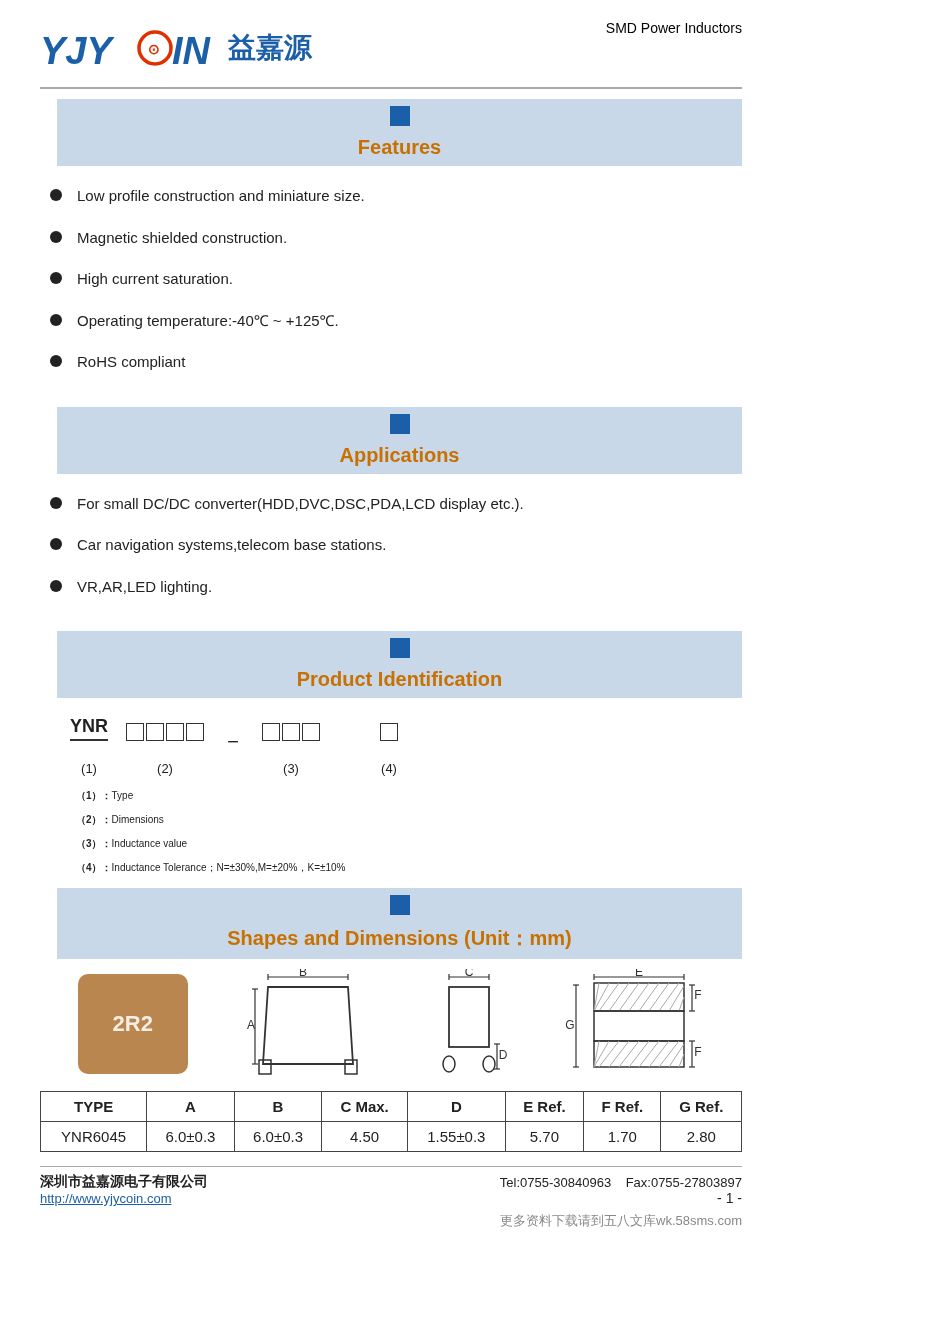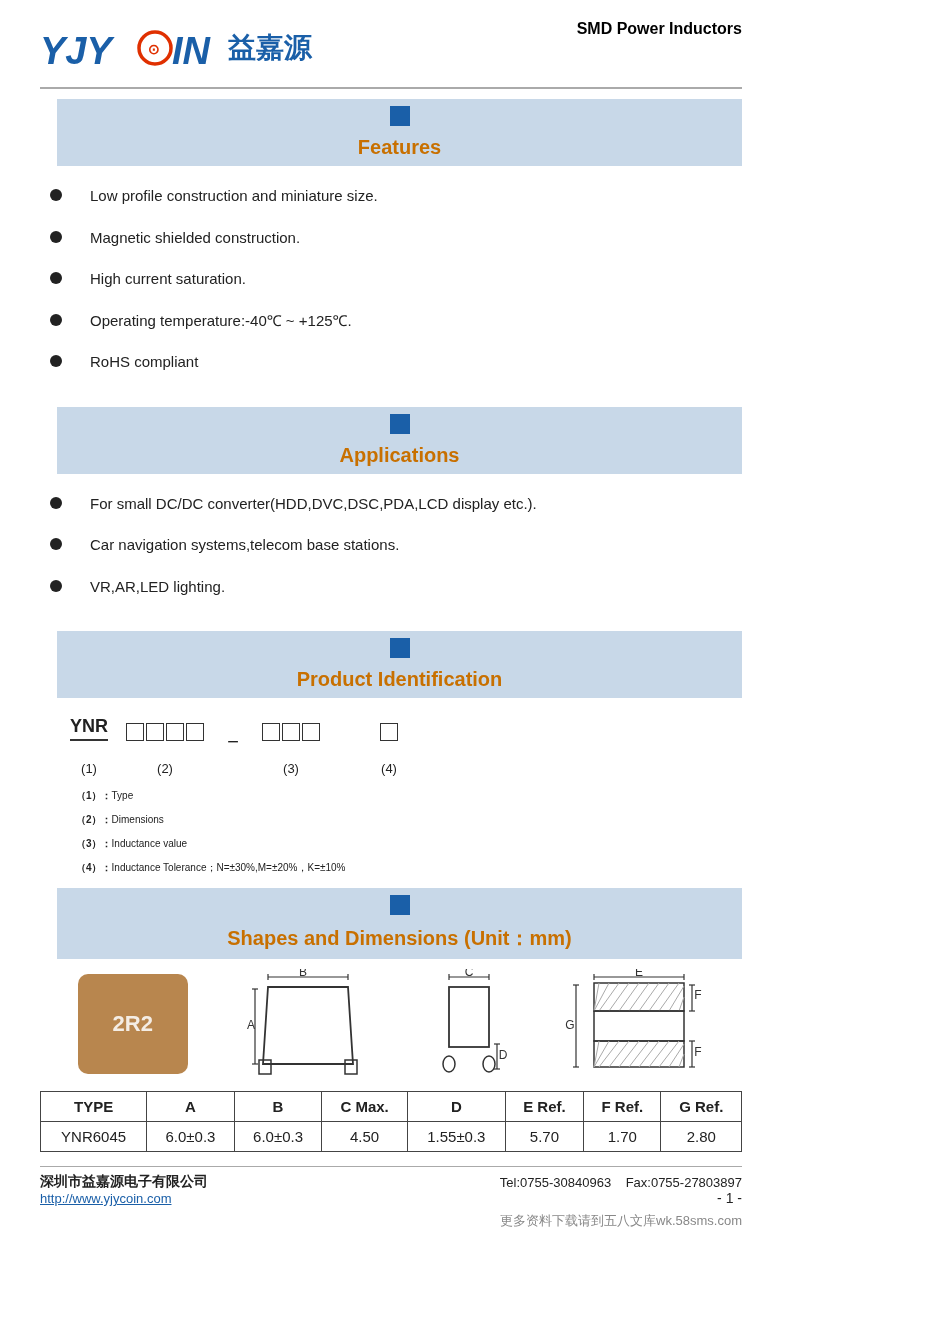--- a/index.html
+++ b/index.html
@@ -30,22 +30,22 @@
     }
     .logo-area {
       display: flex;
       align-items: center;
       gap: 8px;
     }
     .header-title {
       text-align: right;
     }
     .header-title .title-main {
-      font-size: 16px;
-      font-weight: bold;
+      font-size: 14px;
+      font-weight: normal;
       color: #000;
     }
     
     .section-bar {
       background: #c8d8e8;
       display: flex;
       align-items: center;
       padding: 7px 10px;
       margin: 10px 0 8px 17px;
       gap: 10px;
@@ -64,21 +64,21 @@
       color: #c87000;
     }
     
     .bullet-list {
       list-style: none;
       padding: 0 0 4px 10px;
     }
     .bullet-list li {
       display: flex;
       align-items: flex-start;
-      gap: 28px;
+      gap: 15px;
       margin: 19px 0;
       font-size: 15px;
       line-height: 1.5;
     }
     .bullet-list li .dot {
       width: 12px;
       height: 12px;
       background: #222;
       border-radius: 50%;
       margin-top: 4px;

